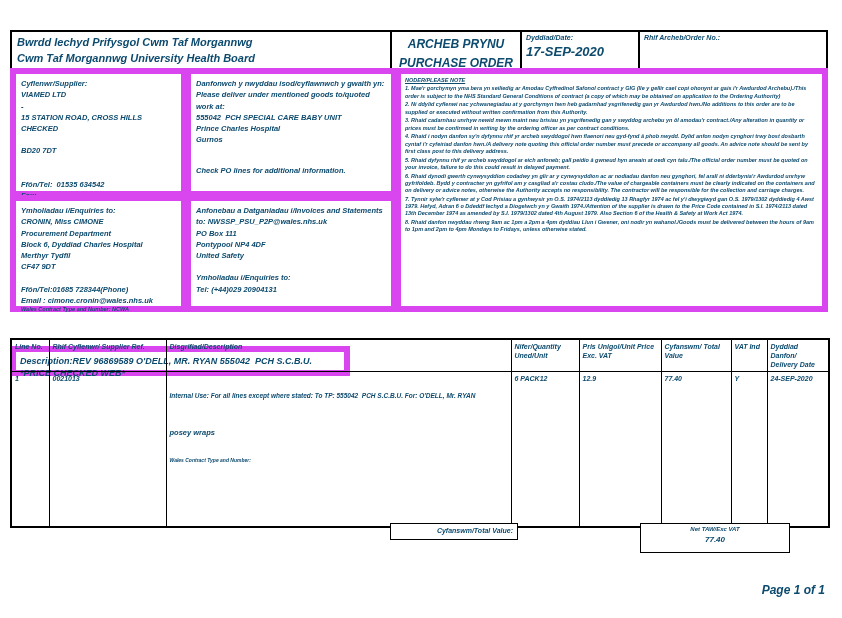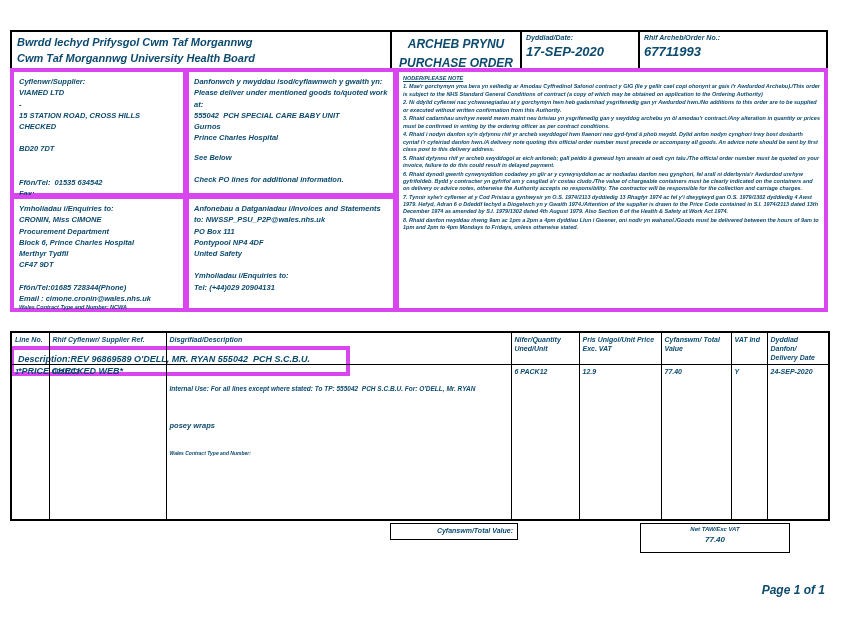--- a/index.html
+++ b/index.html
@@ -16,38 +16,38 @@
   .hdr { position:absolute; left:10px; top:30px; width:818px; height:40px;
          border:2px solid #000; display:flex; background:#fff; }
   .hdr-org   { width:380px; border-right:2px solid #000; padding:3px 5px; font-size:11px; line-height:1.45; }
   .hdr-title { width:130px; border-right:2px solid #000; text-align:center; font-size:12px; line-height:1.55; padding-top:3px; }
   .hdr-date  { width:118px; border-right:2px solid #000; padding:2px 4px; }
   .hdr-order { flex:1; padding:2px 4px; }
   .lab { font-size:7px; line-height:1.2; }
   .val { font-size:13px; line-height:1.2; margin-top:2px; }
 
   
-  .cell { position:absolute; border:4px solid #d946ef; background:#fff;
+  .cell { position:absolute; border:6px solid #d946ef; background:#fff;
           padding:4px 5px; font-size:7.5px; line-height:1.5; }
   #supplier  { left:10px;  top:68px;  width:177px; height:129px; }
   #delivery  { left:185px; top:68px;  width:212px; height:129px; }
   #notes     { left:395px; top:68px;  width:433px; height:244px; padding:2px 4px; }
   #enquiries { left:10px;  top:195px; width:177px; height:117px; }
   #invoices  { left:185px; top:195px; width:212px; height:117px; }
   #descbox   { left:10px;  top:310px; width:340px; height:30px; font-size:9px; line-height:1.35; padding:3px 4px;margin-top:36px; }
 
   .sp8  { height:8px; }
   .sp11 { height:11px; }
   .sp22 { height:22px; }
   .tiny { font-size:5.5px; line-height:1.35; }
   .note-item { font-size:5.5px; line-height:1.32; margin:0 0 1.5px 0; white-space:pre-wrap; }
   .note-head { font-size:5.5px; text-decoration:underline; margin-bottom:1px; }
 
   
-  table.items { position:absolute; left:10px; top:331px; width:818px;
+  table.items { position:absolute; left:10px; top:338px; width:818px;
                 border-collapse:collapse; table-layout:fixed; border:2px solid #000; }
   table.items th, table.items td { border:1px solid #000; vertical-align:top;
                 font-size:7px; line-height:1.3; padding:2px 3px; text-align:left; white-space:pre-wrap; }
   table.items th { height:24px; }
   table.items td { height:155px; }
   td.padv { padding-top:28px; }
   td.c-vat { text-align:center; }
   td.c-date { font-size:6.5px; }
   .internal { font-size:6.5px; }
   .itemdesc { font-size:7.5px; margin-top:9px; }
@@ -77,65 +77,63 @@
     <div class="hdr-title">
       <div class="tline">ARCHEB PRYNU</div>
       <div class="tline">PURCHASE ORDER</div>
     </div>
     <div class="hdr-date">
       <div class="lab">Dyddiad/Date:</div>
       <div class="val">17-SEP-2020</div>
     </div>
     <div class="hdr-order">
       <div class="lab">Rhif Archeb/Order No.:</div>
-      <div class="val">67711993</div>
     </div>
   </div>
 
   <div class="cell" id="supplier">
     <div class="tline">Cyflenwr/Supplier:</div>
     <div class="tline">VIAMED LTD</div>
     <div class="tline">-</div>
     <div class="tline">15 STATION ROAD, CROSS HILLS</div>
     <div class="tline">CHECKED</div>
     <div class="tline"></div>
     <div class="tline">BD20 7DT</div>
     <div class="sp22"></div>
     <div class="tline">Ffôn/Tel:  01535 634542</div>
     <div class="tline">Fax:</div>
   </div>
 
   <div class="cell" id="delivery">
     <div class="tline">Danfonwch y nwyddau isod/cyflawnwch y gwaith yn: Please deliver under mentioned goods to/quoted work at:</div>
     <div class="tline">555042  PCH SPECIAL CARE BABY UNIT</div>
+    <div class="tline">Prince Charles Hospital</div>
     <div class="tline">Gurnos</div>
-    <div class="tline">Prince Charles Hospital</div>
     <div class="sp8"></div>
-    <div class="tline">See Below</div>
     <div class="sp11"></div>
     <div class="tline">Check PO lines for additional information.</div>
   </div>
 
   <div class="cell" id="notes">
     <div class="note-head">NODER/PLEASE NOTE</div>
     <div class="note-item">1. Mae'r gorchymyn yma bera yn seiliedig ar Amodau Cyffredinol Safonol contract y GIG (lle y gellir cael copi ohonynt ar gais i'r Awdurdod Archebu)./This order is subject to the NHS Standard General Conditions of contract (a copy of which may be obtained on application to the Ordering Authority)</div>
     <div class="note-item">2. Ni ddylid cyflenwi nac ychwanegiadau at y gorchymyn hwn heb gadarnhad ysgrifenedig gan yr Awdurdod hwn./No additions to this order are to be supplied or executed without written confirmation from this Authority.</div>
     <div class="note-item">3. Rhaid cadarnhau unrhyw newid mewn maint neu brisiau yn ysgrifenedig gan y swyddog archebu yn ôl amodau'r contract./Any alteration in quantity or prices must be confirmed in writing by the ordering officer as per contract conditions.</div>
     <div class="note-item">4. Rhaid i nodyn danfon sy'n dyfynnu rhif yr archeb swyddogol hwn flaenori neu gyd-fynd â phob nwydd. Dylid anfon nodyn cynghori trwy bost dosbarth cyntaf i'r cyfeiriad danfon hwn./A delivery note quoting this official order number must precede or accompany all goods. An advice note should be sent by first class post to this delivery address.</div>
     <div class="note-item">5. Rhaid dyfynnu rhif yr archeb swyddogol ar eich anfoneb; gall peidio â gwneud hyn arwain at oedi cyn talu./The official order number must be quoted on your invoice, failure to do this could result in delayed payment.</div>
     <div class="note-item">6. Rhaid dynodi gwerth cynwysyddion codadwy yn glir ar y cynwysyddion ac ar nodiadau danfon neu gynghori, fel arall ni dderbynia'r Awdurdod unrhyw gyfrifoldeb. Bydd y contractwr yn gyfrifol am y casgliad a'r costau cludo./The value of chargeable containers must be clearly indicated on the containers and on delivery or advice notes, otherwise the Authority accepts no responsibility. The contractor will be responsible for the collection and carriage charges.</div>
     <div class="note-item">7. Tynnir sylw'r cyflenwr at y Cod Prisiau a gynhwysir yn O.S. 1974/2113 dyddiedig 13 Rhagfyr 1974 ac fel y'i diwygiwyd gan O.S. 1979/1302 dyddiedig 4 Awst 1979. Hefyd, Adran 6 o Ddeddf Iechyd a Diogelwch yn y Gwaith 1974./Attention of the supplier is drawn to the Price Code contained in S.I. 1974/2113 dated 13th December 1974 as amended by S.I. 1979/1302 dated 4th August 1979. Also Section 6 of the Health &amp; Safety at Work Act 1974.</div>
     <div class="note-item">8. Rhaid danfon nwyddau rhwng 9am ac 1pm a 2pm a 4pm dyddiau Llun i Gwener, oni nodir yn wahanol./Goods must be delivered between the hours of 9am to 1pm and 2pm to 4pm Mondays to Fridays, unless otherwise stated.</div>
   </div>
 
   <div class="cell" id="enquiries">
     <div class="tline">Ymholiadau i/Enquiries to:</div>
     <div class="tline">CRONIN, Miss CIMONE</div>
     <div class="tline">Procurement Department</div>
-    <div class="tline">Block 6, Prince Charles Hospital</div>
+    <div class="tline">Block 6, Dyddiad Charles Hospital</div>
     <div class="tline">Merthyr Tydfil</div>
     <div class="tline">CF47 9DT</div>
     <div class="sp11"></div>
     <div class="tline">Ffôn/Tel:01685 728344(Phone)</div>
     <div class="tline">Email : cimone.cronin@wales.nhs.uk</div>
     <div class="tline tiny">Wales Contract Type and Number: NCWA</div>
   </div>
 
   <div class="cell" id="invoices">
     <div class="tline">Anfonebau a Datganiadau i/Invoices and Statements to: NWSSP_PSU_P2P@wales.nhs.uk</div>

